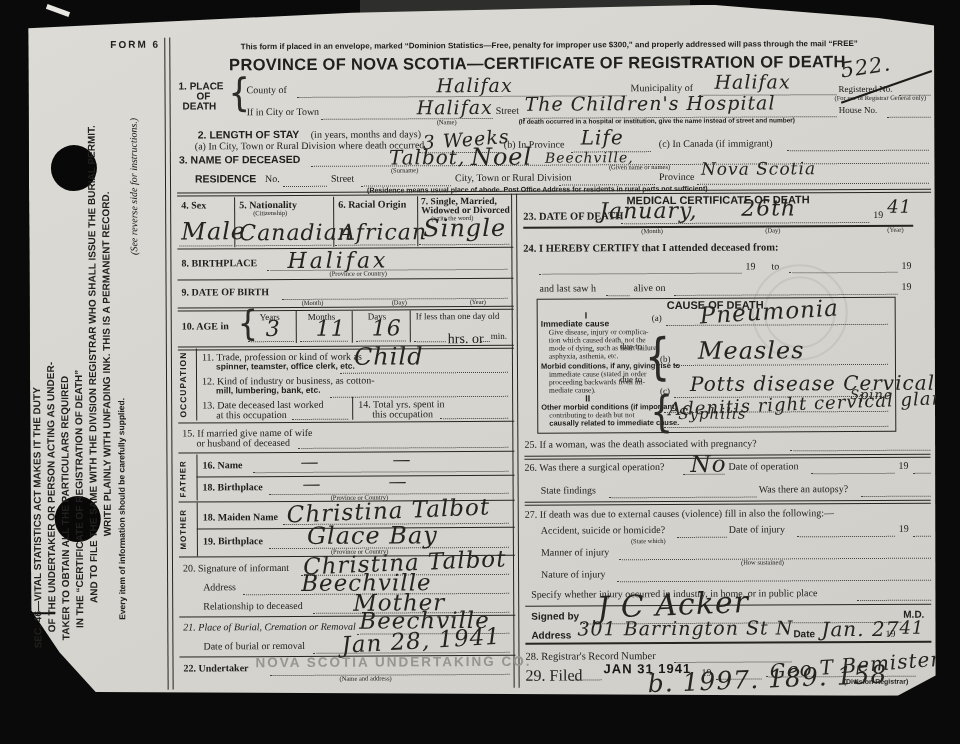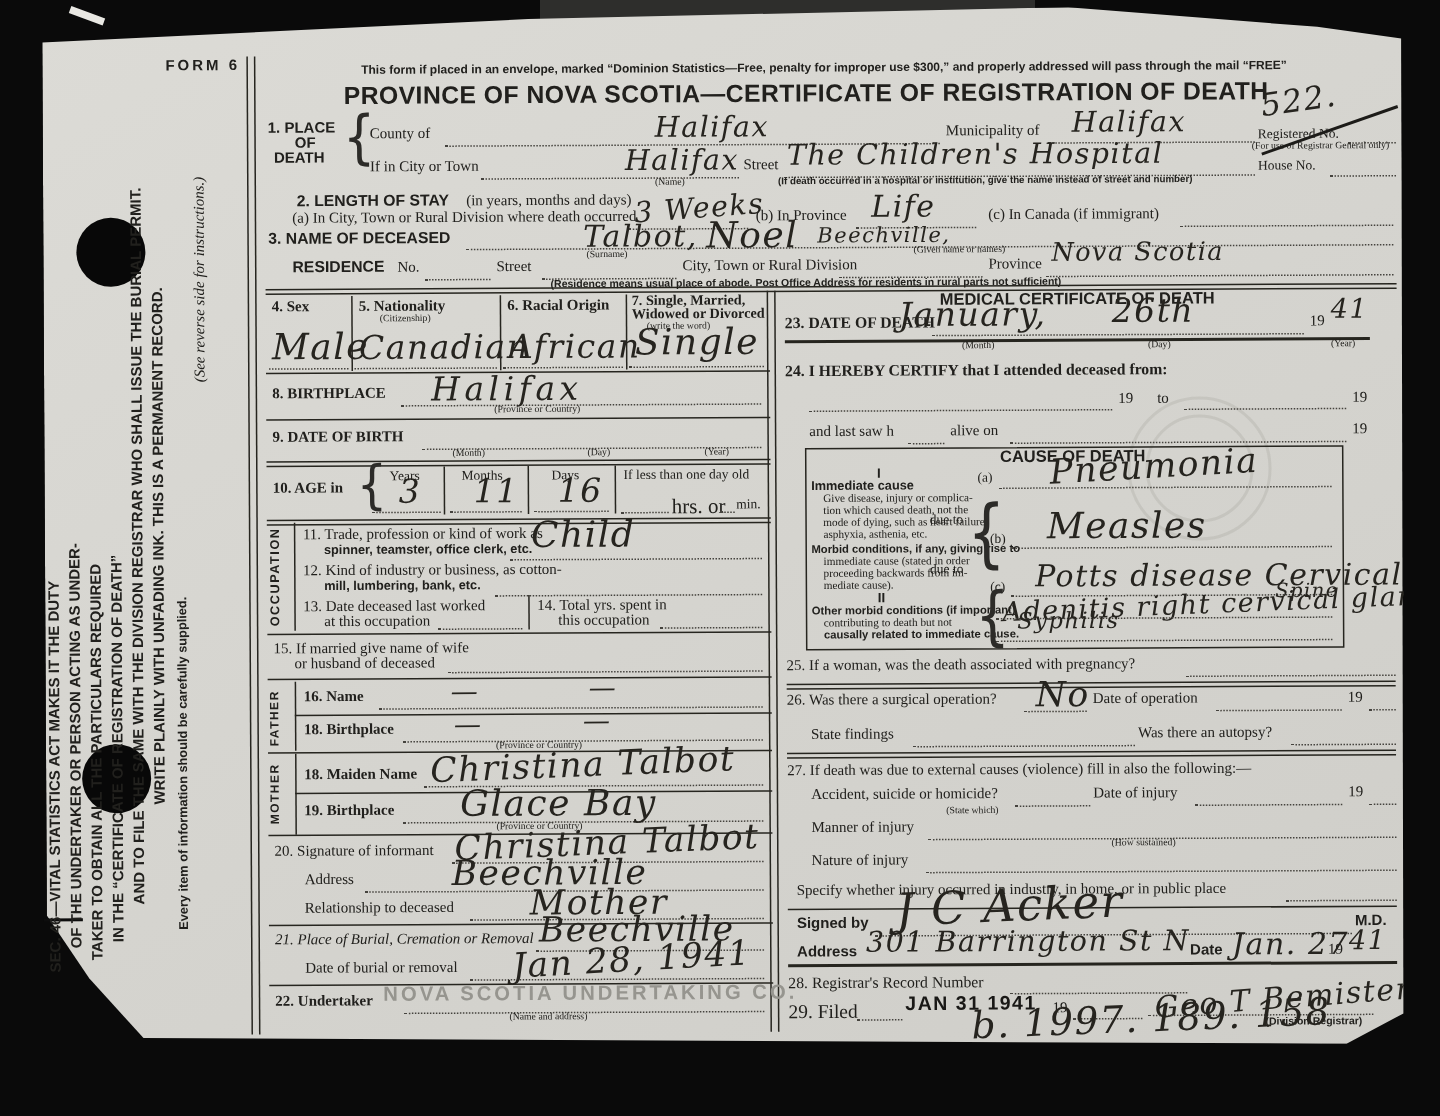--- a/index.html
+++ b/index.html
@@ -348,21 +348,21 @@
   <div class="p sans" style="left:530px;top:631px;font-size:10px;">Address</div>
   <div class="p hw" style="left:576px;top:620px;font-size:19px;">301 Barrington St N</div>
   <div class="p sans" style="left:792px;top:631px;font-size:10px;">Date</div>
   <div class="p hw" style="left:820px;top:621px;font-size:20px;">Jan. 27</div>
   <div class="p ser" style="left:884px;top:631px;">19</div>
   <div class="p hw" style="left:898px;top:621px;font-size:18px;">41</div>
   <div class="ln" style="left:524px;top:643px;width:406px;height:1.5px;"></div>
 
   <div class="p ser" style="left:524px;top:651px;font-size:10.5px;">28. Registrar's Record Number</div>
   <div class="dot" style="left:672px;top:662px;width:118px;"></div>
-  <div class="p ser" style="left:524px;top:668px;font-size:13px;">29. Filed</div>
+  <div class="p ser" style="left:524px;top:668px;font-size:16px;">29. Filed</div>
   <div class="dot" style="left:570px;top:679px;width:30px;"></div>
   <div class="p sans" style="left:602px;top:663px;font-size:13px;letter-spacing:1px;color:#191816;">JAN 31 1941</div>
   <div class="p ser" style="left:700px;top:669px;">19</div>
   <div class="dot" style="left:714px;top:679px;width:46px;"></div>
   <div class="p hw" style="left:768px;top:657px;font-size:20px;transform:rotate(-4deg);">Geo T Bemister</div>
   <div class="dot" style="left:764px;top:677px;width:150px;"></div>
   <div class="p tinyb" style="left:842px;top:680px;font-size:7px;">(Division Registrar)</div>
   <div class="p hw" style="left:646px;top:668px;font-size:25px;transform:rotate(-2deg);z-index:6;">b. 1997. 189. 158</div>
  </div>
 

